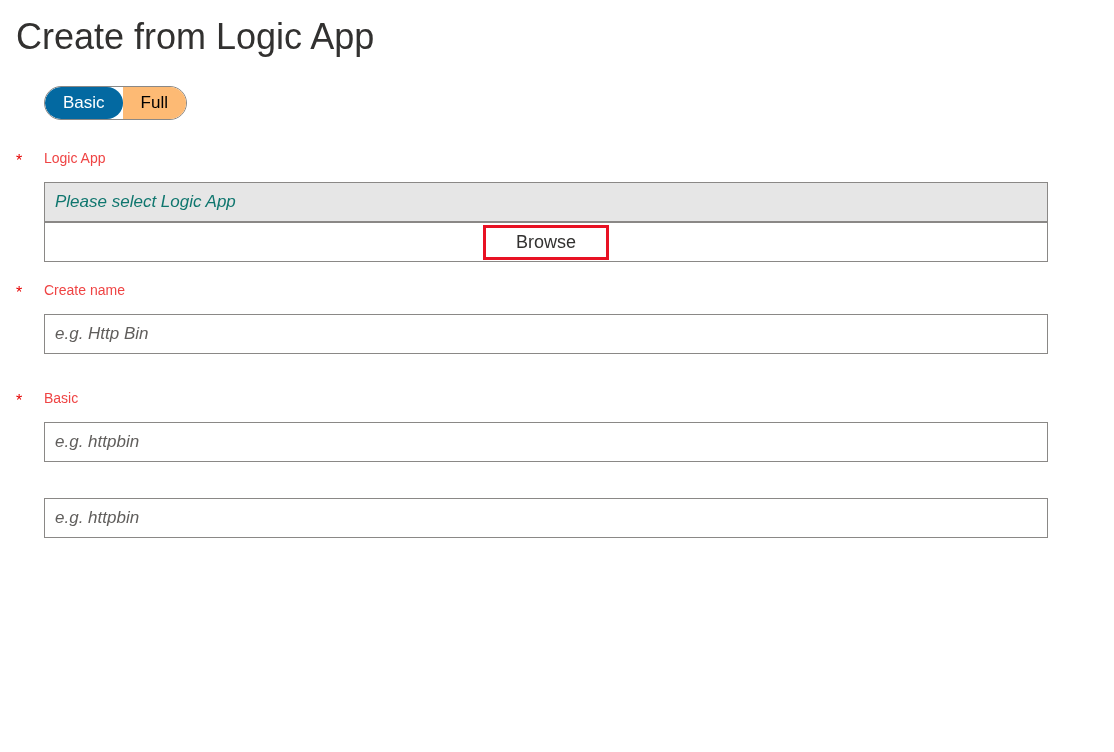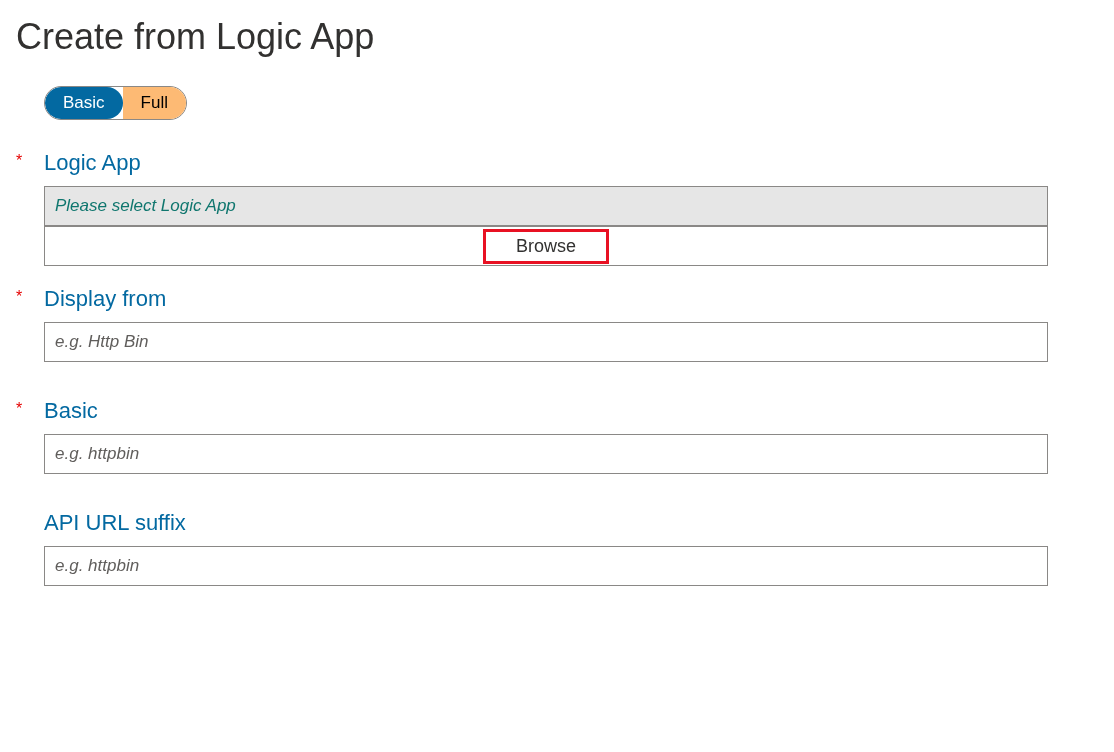--- a/index.html
+++ b/index.html
@@ -51,22 +51,22 @@
     }
     .required {
       color: #e50000;
       font-size: 16px;
       width: 28px;
       text-align: left;
       line-height: 22px;
     }
     .required.hidden { visibility: hidden; }
     .field-label {
-      font-size: 22px;
-      color: #0369a1;
+      font-size: 14px;
+      color: #ef4444;
     }
     .input-wrap {
       margin-left: 28px;
       margin-right: 60px;
     }
     .text-input {
       width: 1004px;
       height: 40px;
       border: 1px solid #8a8886;
       font-size: 17px;
@@ -134,41 +134,37 @@
     <div class="readonly-box">Please select Logic App</div>
   </div>
   <div class="browse-wrap">
     <button class="browse-button">Browse</button>
   </div>
 </div>
 
 <div class="form-row">
   <div class="label-row">
     <span class="required">*</span>
-    <span class="field-label">Display from</span>
+    <span class="field-label">Create name</span>
   </div>
   <div class="input-wrap">
     <input type="text" class="text-input" placeholder="e.g. Http Bin" style="">
   </div>
 </div>
 
 <div class="form-row">
   <div class="label-row">
     <span class="required">*</span>
     <span class="field-label">Basic</span>
   </div>
   <div class="input-wrap">
     <input type="text" class="text-input" placeholder="e.g. httpbin" style="">
   </div>
 </div>
 
 <div class="form-row">
-  <div class="label-row">
-    <span class="required hidden">*</span>
-    <span class="field-label">API URL suffix</span>
-  </div>
   <div class="input-wrap">
     <input type="text" class="text-input" placeholder="e.g. httpbin" style="">
   </div>
 </div>
 
 
 
 
 </body></html>

